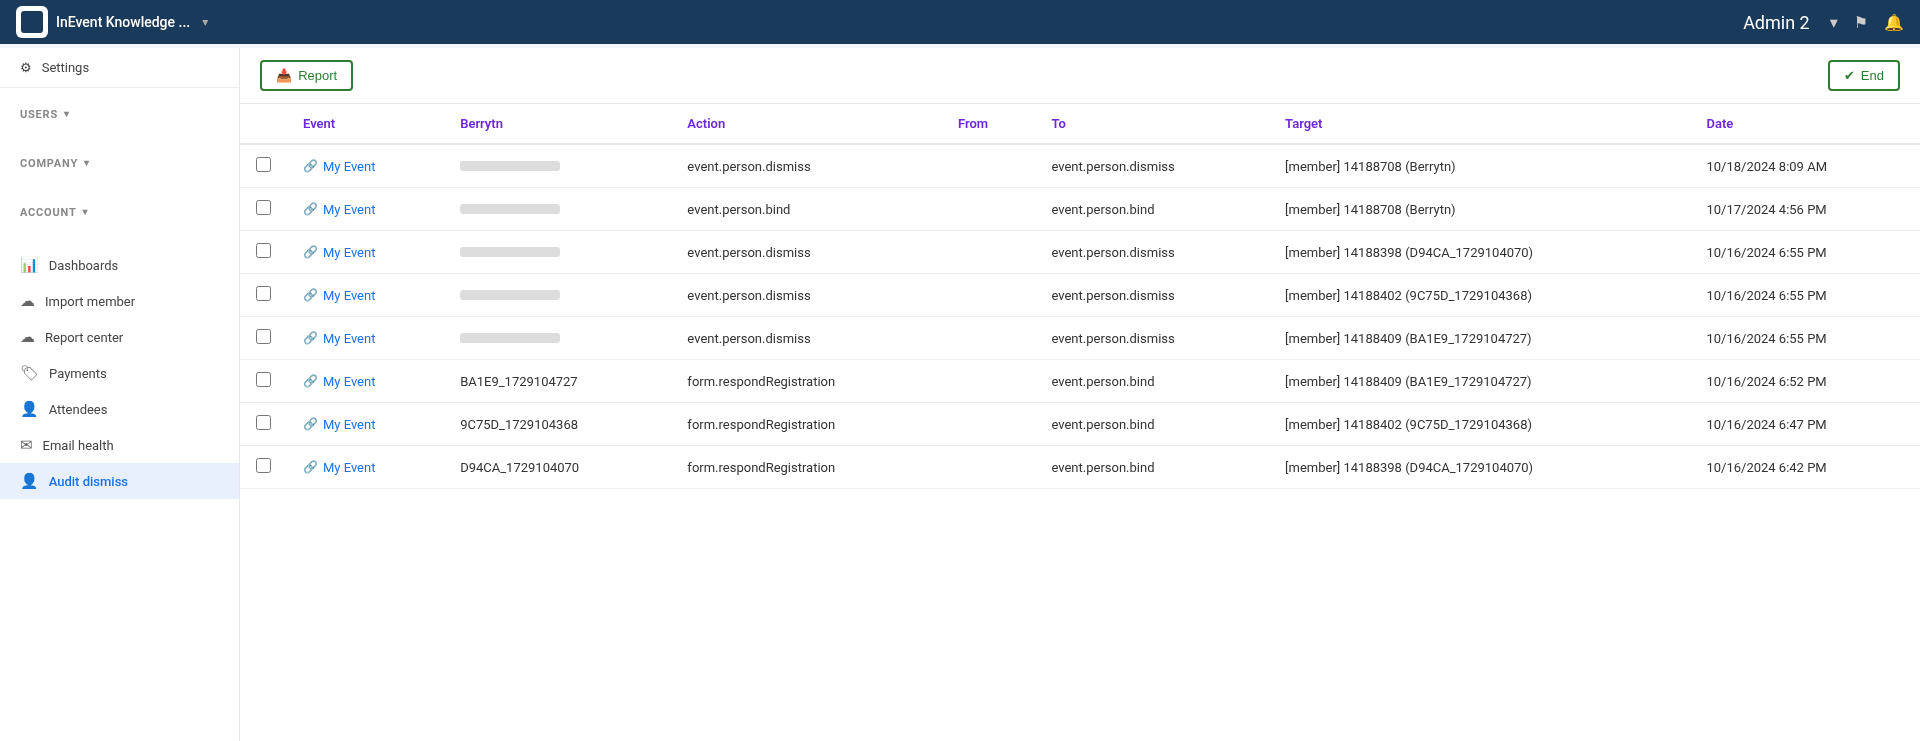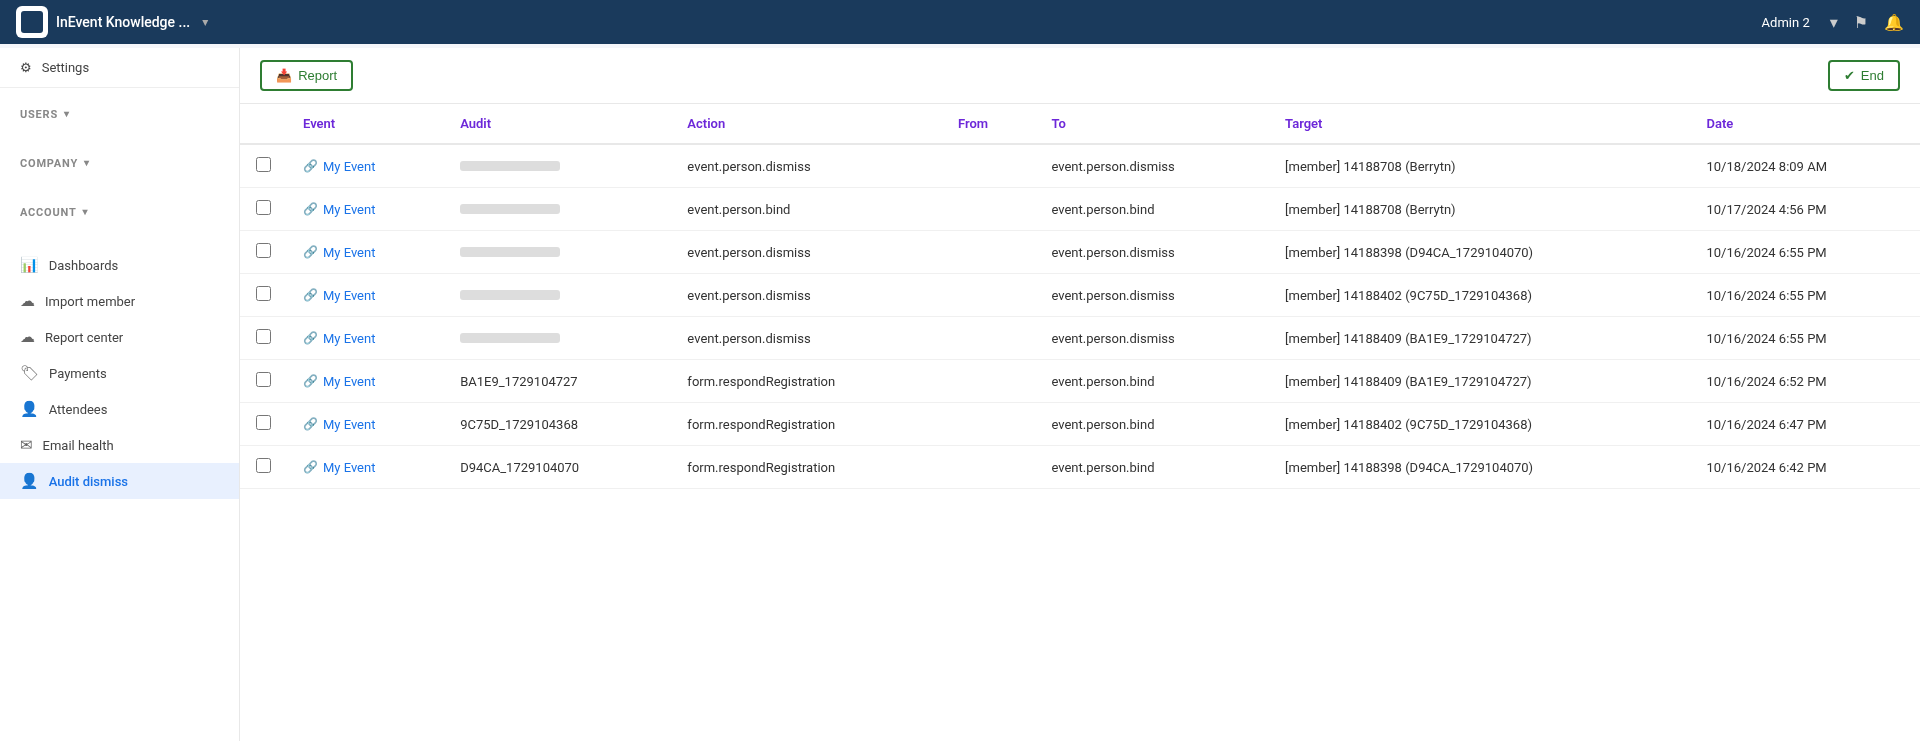--- a/index.html
+++ b/index.html
@@ -13,21 +13,21 @@
     }
     .topbar-left { display: flex; align-items: center; gap: 8px; }
     .topbar-logo {
       width: 32px; height: 32px; background: white; border-radius: 6px;
       display: flex; align-items: center; justify-content: center;
     }
     .topbar-logo-inner { width: 22px; height: 22px; background: #1a3a5c; border-radius: 3px; }
     .topbar-title { font-size: 14px; font-weight: 500; color: white; }
     .topbar-chevron { color: #aaa; font-size: 12px; margin-left: 4px; }
     .topbar-right { display: flex; align-items: center; gap: 16px; }
-    .topbar-right .admin-name { font-size: 13px; color: white; }
+    .topbar-right .admin-name { font-size: 18px; color: white; }
     .topbar-right .icon-btn { color: #ccc; font-size: 16px; cursor: pointer; }
 
     
     .layout { display: flex; margin-top: 48px; height: calc(741px - 48px); }
 
     
     .sidebar {
       width: 240px; background: white; border-right: 1px solid #e8e8e8;
       overflow-y: auto; flex-shrink: 0;
       display: flex; flex-direction: column;
@@ -183,21 +183,21 @@
         <span>End</span>
       </button>
     </div>
 
     <div class="table-wrapper">
       <table>
         <thead>
           <tr>
             <th class="checkbox-cell"></th>
             <th>Event</th>
-            <th>Audit</th>
+            <th>Berrytn</th>
             <th>Action</th>
             <th>From</th>
             <th>To</th>
             <th>Target</th>
             <th>Date</th>
           </tr>
         </thead>
         <tbody id="table-body">
         <tr>
               <td class="checkbox-cell"><input type="checkbox" class="cb" style=""></td>

